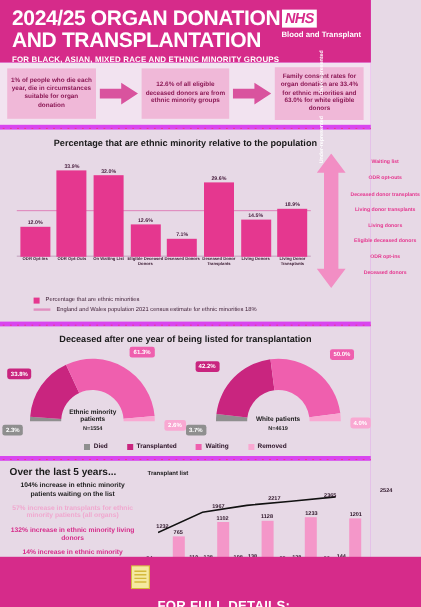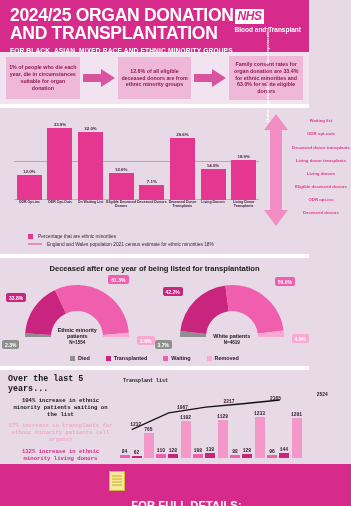--- a/index.html
+++ b/index.html
@@ -2,21 +2,21 @@
 <html><head>
 <meta charset="utf-8">
 <style>
   * { box-sizing: border-box; margin: 0; padding: 0; }
   body {
     width: 351px; height: 506px;
     font-family: "Liberation Sans", sans-serif;
     background: #e7d9e6;
     overflow: hidden;
   }
-  .page { width: 309px; height: 506px; position: relative; background:#ffffff; }
+  .page { width: 309px; height: 506px; position: relative; background:#d946ef; }
 
   
   .header {
     background: #d62b8a;
     padding: 7px 10px 6px 10px;
     position: relative;
     height: 52px;
   }
   .header h1 {
     color: #ffffff;
@@ -122,21 +122,21 @@
   .tag {
     position:absolute; font-size: 5px; font-weight:bold; color:#fff;
     padding: 1.5px 3px; border-radius: 2px; white-space:nowrap;
   }
   .legend-gauge { display:flex; justify-content:center; gap:16px; padding: 2px 0 3px 0; }
   .lgg { display:flex; align-items:center; gap:3px; }
   .lgg-sw { width:5px; height:5px; }
   .lgg-tx { font-size:5.4px; font-weight:bold; color:#2b1226; }
 
   
-  .sec-years { background:#e7d9e6; padding: 2px 6px 0 0; display:flex;font-family:Liberation Mono, monospace; }
+  .sec-years { background:#e7d9e6; padding: 2px 6px 0 0; display:flex; }
   .years-left { width: 118px; padding: 2px 5px 0 8px; }
   .years-title { font-size: 8.4px; font-weight:bold; color:#1a1a1a; margin-bottom: 4px; }
   .stat { font-size: 5.6px; font-weight:bold; text-align:center; line-height:1.22; margin-bottom: 5px; }
   .stat.dark { color:#1a1a1a; }
   .stat.pink { color:#f0a8cf; }
   .stat.mag { color:#d62b8a; }
 
   .years-right { flex:1; position:relative; height: 98px; padding-right:4px; }
   .tl-label { position:absolute; left: 5px; top: 6px; font-size:5px; font-weight:bold; color:#1a1a1a; }
   .groups { position:absolute; left:0; right:0; bottom: 12px; height: 76px; display:flex; justify-content:space-around; align-items:flex-end; }
@@ -188,20 +188,21 @@
       <svg class="arrow" viewBox="0 0 32 20">
         <polygon points="0,6 18,6 18,1 32,10 18,19 18,14 0,14" fill="#d9539e"></polygon>
       </svg>
     </div>
     <div class="fact-box">Family consent rates for organ donation are 33.4% for ethnic minorities and 63.0% for white eligible donors</div>
   </div>
 
   <div class="dots"></div>
 
   <div class="sec-bars">
+    <div class="sec-title">Percentage that are ethnic minority relative to the population</div>
     <div class="bars-area">
       <div class="chart-zone">
         <div class="census-line" id="censusLine" style="bottom: 52px;"></div>
         <div class="axis-line"></div>
         <div class="bars-row" id="barsRow">
             <div class="bar-col">
               <div class="bar-val">12.0%</div>
               <div class="bar" style="height: 25.3333px;"></div>
             </div>
             <div class="bar-col">

